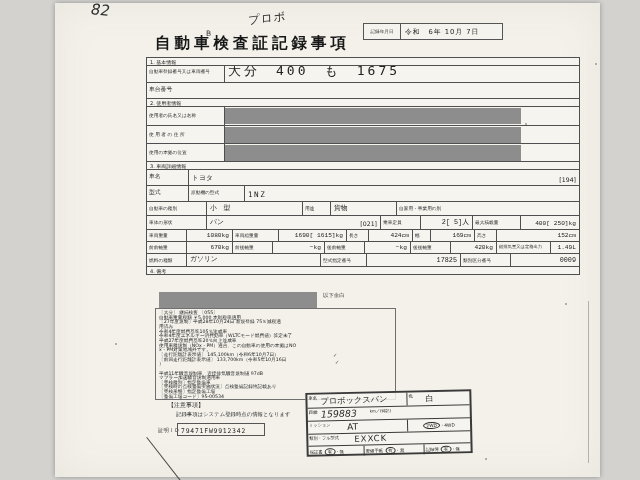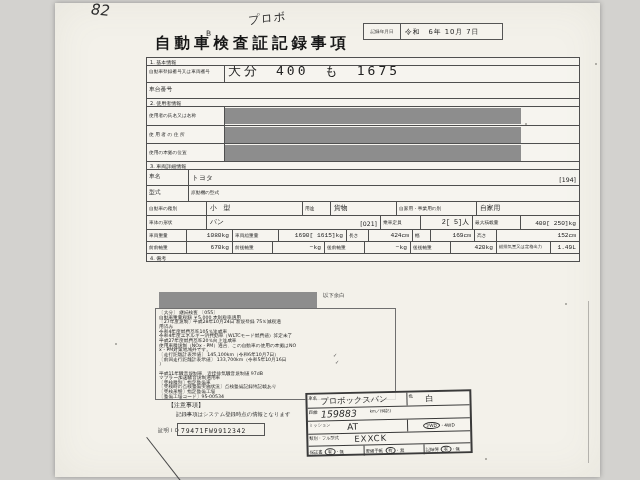--- a/index.html
+++ b/index.html
@@ -116,29 +116,29 @@
       <div class="c vl" style="flex:1">
         <span>トヨタ</span>
         <span class="sp"></span>
         <span style="font-size:6.2px">[194]</span>
       </div>
     </div>
 
     <div class="row" style="height:16px">
       <div class="c lb lb6" style="width:42px;padding-top:3px;">型式</div>
       <div class="c lb" style="width:56px;padding-top:4px;">原動機の型式</div>
+      <div class="c vl code" style="flex:1;font-size:7.6px;">1NZ</div>
     </div>
 
     <div class="row" style="height:14px">
       <div class="c lb" style="width:60px;padding-top:4px;">自動車の種別</div>
       <div class="c vl" style="width:96px">小　型</div>
       <div class="c lb" style="width:28px;padding-top:4px;">用途</div>
       <div class="c vl" style="width:66px">貨物</div>
       <div class="c lb" style="width:80px;padding-top:4px;">自家用・事業用の別</div>
-      <div class="c vl" style="flex:1">自家用</div>
     </div>
 
     <div class="row" style="height:14px">
       <div class="c lb" style="width:60px;padding-top:4px;">車体の形状</div>
       <div class="c vl" style="width:174px">
         <span>バン</span>
         <span class="sp"></span>
         <span style="font-size:6.2px">[021]</span>
       </div>
       <div class="c lb" style="width:40px;padding-top:4px;">乗車定員</div>
@@ -166,20 +166,28 @@
       <div class="c lb" style="width:40px;padding-top:3px;">前後軸重</div>
       <div class="c vl tr" style="width:52px;font-size:6.2px;">−kg</div>
       <div class="c lb" style="width:40px;padding-top:3px;">後前軸重</div>
       <div class="c vl tr" style="width:46px;font-size:6.2px;">−kg</div>
       <div class="c lb" style="width:40px;padding-top:3px;">後後軸重</div>
       <div class="c vl tr" style="width:46px;font-size:6.2px;">420kg</div>
       <div class="c lb" style="width:54px;font-size:4.3px;padding-top:2px;">総排気量又は定格出力</div>
       <div class="c vl tr" style="flex:1;font-size:6.2px;">1.49L</div>
     </div>
 
+    <div class="row" style="height:13px">
+      <div class="c lb" style="width:40px;padding-top:4px;">燃料の種類</div>
+      <div class="c vl" style="width:134px">ガソリン</div>
+      <div class="c lb" style="width:46px;padding-top:4px;">型式指定番号</div>
+      <div class="c vl tr" style="width:94px">17825</div>
+      <div class="c lb" style="width:50px;padding-top:4px;">類別区分番号</div>
+      <div class="c vl tr" style="flex:1">0009</div>
+    </div>
 
     <div class="secbar">4. 備考</div>
   </div>
 
   <div class="abs redact" style="left:104px;top:288px;width:158px;height:16px;"></div>
   <div class="abs" style="left:268px;top:289px;font-size:5.4px;color:#333;">以下余白</div>
 
   <div id="remarksbox" class="abs">
     <div class="rl">〔大分〕 継続検査 〔055〕</div>
     <div class="rl">自動車重量税額 ￥5,000 本則税率適用</div>

